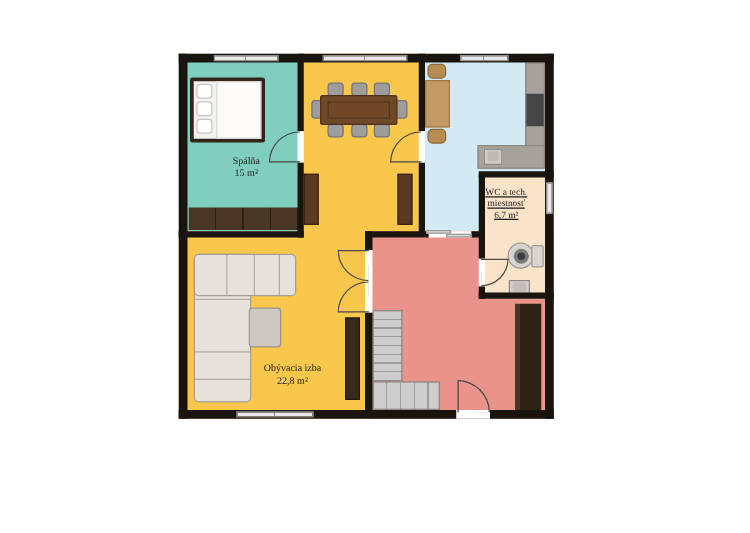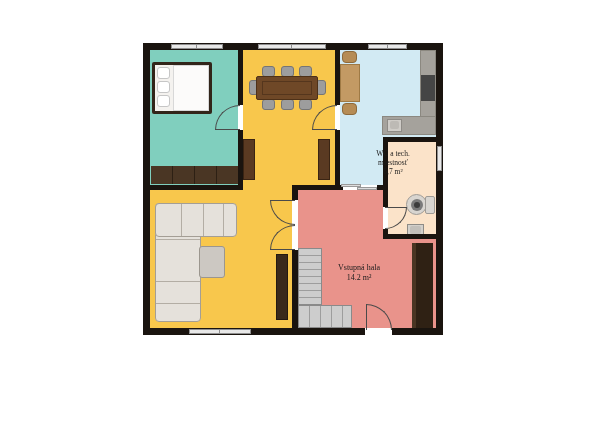--- a/index.html
+++ b/index.html
@@ -127,23 +127,27 @@
   <div class="r leaf" style="left:270px;top:200px;width:25px;height:1px;"></div>
   <div class="r arc" style="left:270px;top:225px;width:25px;height:25px;border-top-width:1px;border-left-width:1px;border-top-left-radius:100% 100%;"></div>
   <div class="r leaf" style="left:270px;top:249px;width:25px;height:1px;"></div>
 
   <div class="r arc" style="left:385px;top:207px;width:22px;height:22px;border-bottom-width:1px;border-right-width:1px;border-bottom-right-radius:100% 100%;"></div>
   <div class="r leaf" style="left:385px;top:207px;width:22px;height:1px;"></div>
 
   <div class="r arc" style="left:366px;top:304px;width:26px;height:26px;border-top-width:1px;border-right-width:1px;border-top-right-radius:100% 100%;"></div>
   <div class="r leaf" style="left:366px;top:304px;width:1px;height:26px;"></div>
 
-  <div class="label" style="left:348px;top:149px;font-size:7.5px;line-height:9px;">
+  <div class="label" style="left:152px;top:124px;">
+    <div>Spálňa</div>
+    <div>15 m²</div>
+  </div>
+  <div class="label" style="left:360px;top:149px;font-size:7.5px;line-height:9px;text-decoration:underline;">
     <div>WC a tech.</div>
     <div>miestnosť</div>
     <div>6,7 m²</div>
   </div>
-  <div class="label" style="left:314px;top:263px;">
-    <div>Vstupná hala</div>
-    <div>14.2 m²</div>
+  <div class="label" style="left:189px;top:290px;">
+    <div>Obývacia izba</div>
+    <div>22,8 m²</div>
   </div>
 
 </div>
 
 </body></html>

